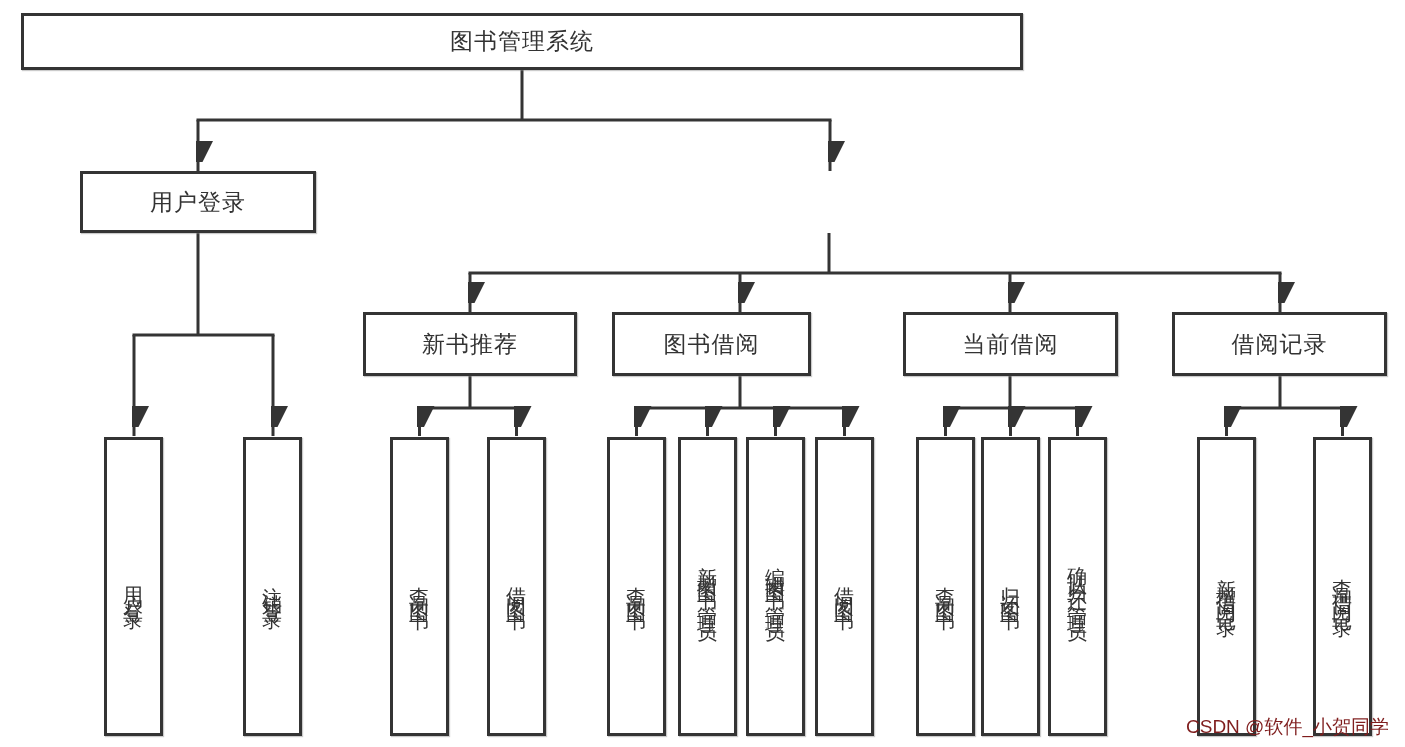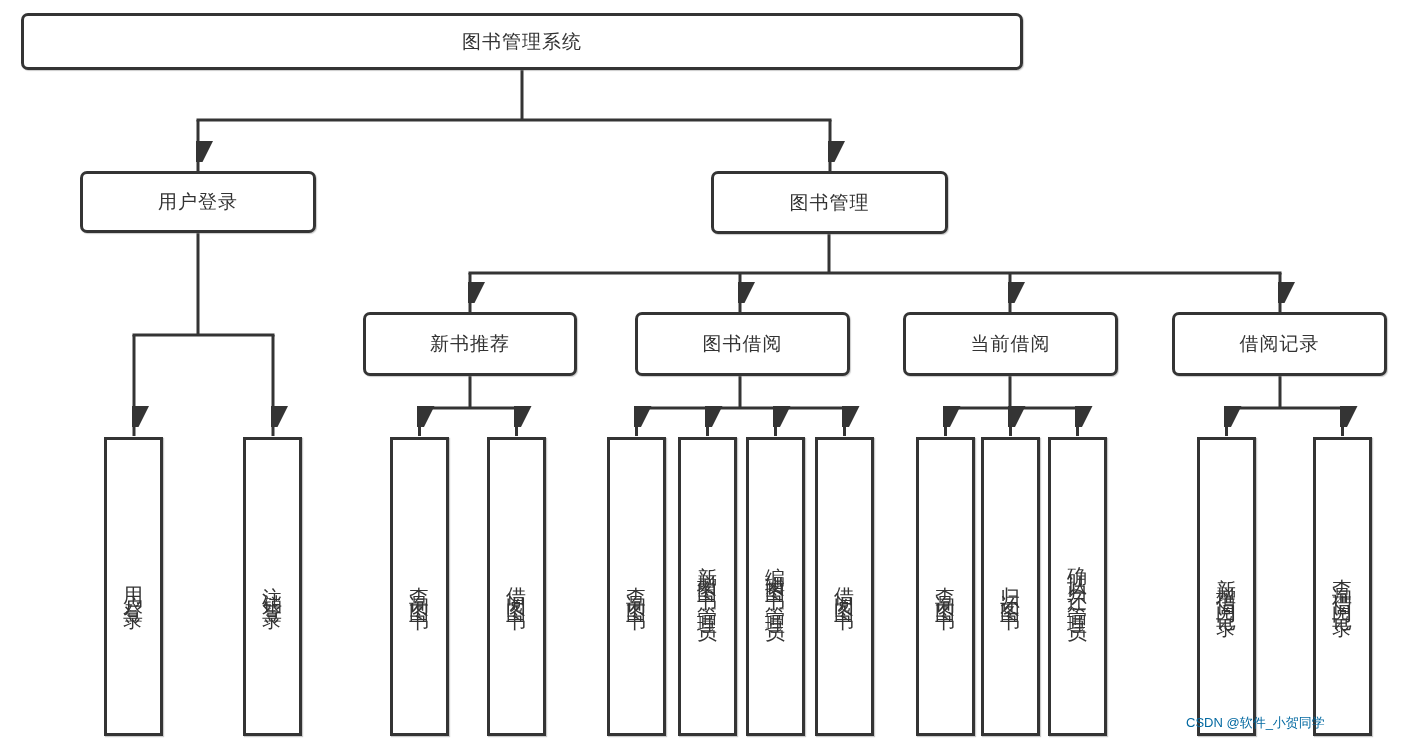--- a/index.html
+++ b/index.html
@@ -16,33 +16,33 @@
     box-sizing:border-box;
     background:#ffffff;
     border:3px solid #343434;
     color:#333333;
     display:flex;
     align-items:center;
     justify-content:center;
     z-index:2;
     box-shadow:1px 1px 1px rgba(140,140,140,0.45);
   }
-  .hnode{font-size:19px;letter-spacing:1px;white-space:nowrap;border-radius:7px;}
+  .hnode{font-size:23px;letter-spacing:1px;white-space:nowrap;}
   .leaf{
     writing-mode:vertical-rl;
     text-orientation:mixed;
     font-size:20px;
     letter-spacing:8px;
     line-height:1;
   }
   .watermark{
     position:absolute;
     z-index:3;
-    color:#0369a1;
-    font-size:13px;
+    color:#7f1d1d;
+    font-size:19px;
     white-space:nowrap;
   }
 </style>
 </head>
 <body>
 
 <div id="stage">
 
   <svg id="connectors" width="1405" height="747" viewBox="0 0 1405 747">
     <defs>
@@ -87,28 +87,25 @@
     </g>
   </svg>
 
   <div class="node hnode" style="left:21px;top:13px;width:1002px;height:57px;">
     <span>图书管理系统</span>
   </div>
 
   <div class="node hnode" style="left:80px;top:171px;width:236px;height:62px;">
     <span>用户登录</span>
   </div>
-  <div class="node hnode" style="left:711px;top:171px;width:237px;height:63px;">
-    <span>图书管理</span>
-  </div>
 
   <div class="node hnode" style="left:363px;top:312px;width:214px;height:64px;align-items:center;">
     <span>新书推荐</span>
   </div>
-  <div class="node hnode" style="left:635px;top:312px;width:215px;height:64px;">
+  <div class="node hnode" style="left:612px;top:312px;width:199px;height:64px;">
     <span>图书借阅</span>
   </div>
   <div class="node hnode" style="left:903px;top:312px;width:215px;height:64px;align-items:center;">
     <span>当前借阅</span>
   </div>
   <div class="node hnode" style="left:1172px;top:312px;width:215px;height:64px;">
     <span>借阅记录</span>
   </div>
 
   <div class="node leaf" style="left:104px;top:437px;width:59px;height:299px;">

